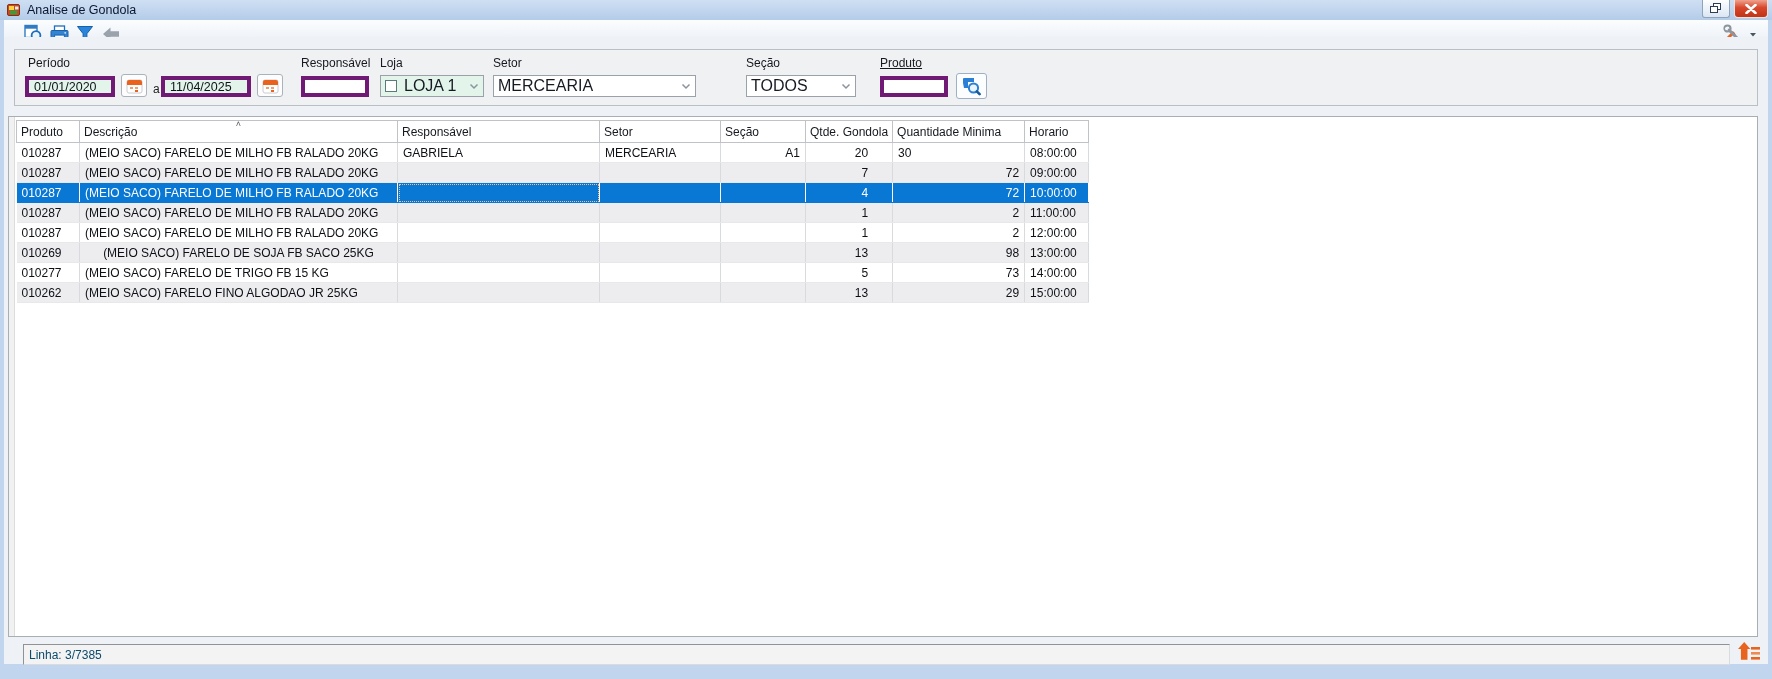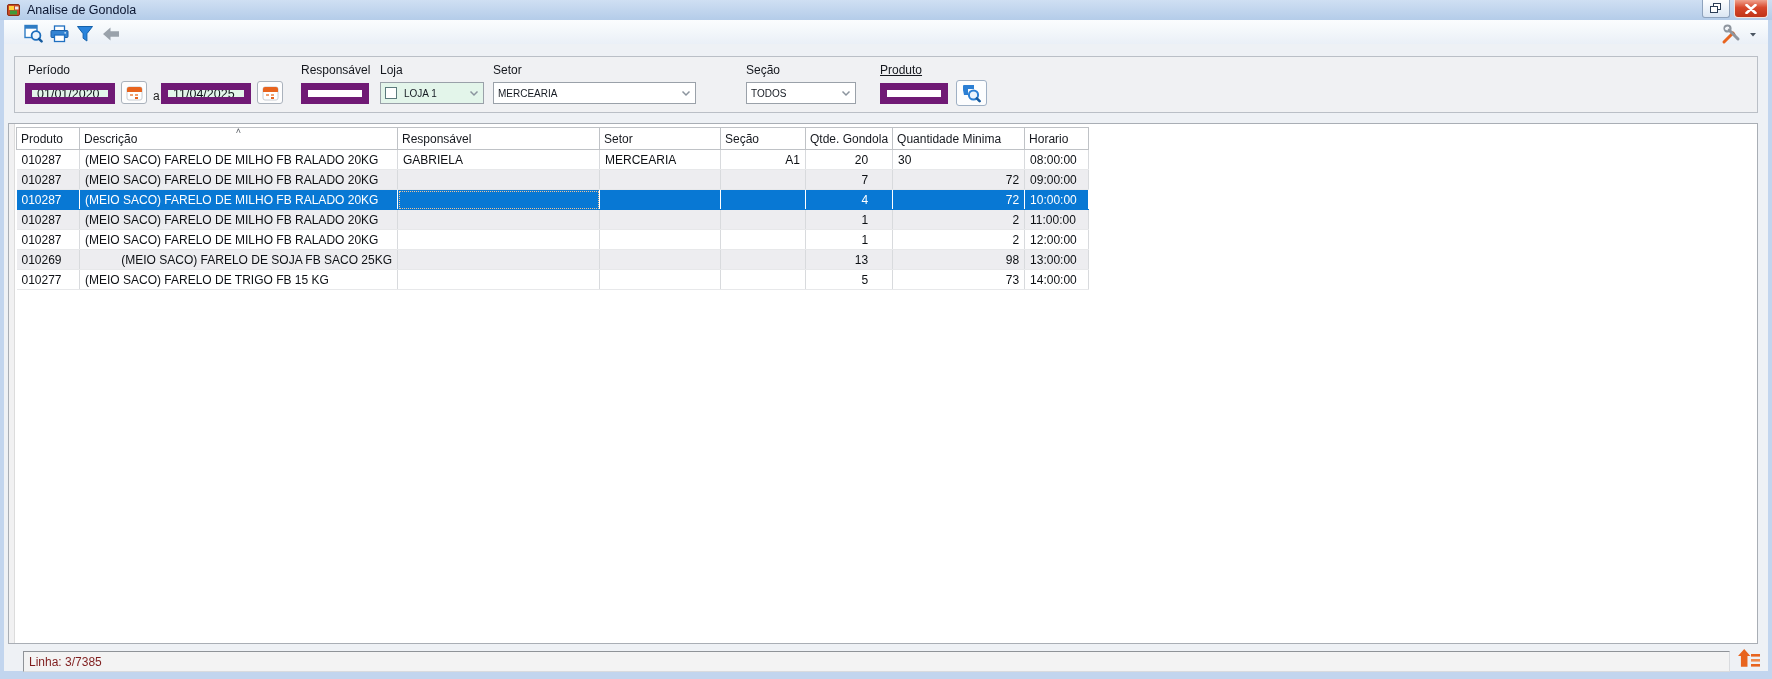--- a/index.html
+++ b/index.html
@@ -18,34 +18,34 @@
   .btn-close { width:34px; height:18px; background:linear-gradient(#f0a28e,#d8472b 45%,#c03418);
     border:1px solid #f3e2dc; border-top:none; border-radius:0 0 4px 4px;
     display:flex; align-items:center; justify-content:center; }
 
   .toolbar { position:absolute; left:4px; top:20px; width:1764px; height:28px;
     background:linear-gradient(#fbfdfe,#e8eef6); border-bottom:1px solid #ccd6e4;
     display:flex; align-items:center; padding-left:16px; }
   .tool-btn { width:26px; height:24px; display:flex; align-items:center; justify-content:center; }
   .toolbar-right { position:absolute; right:10px; top:2px; display:flex; align-items:center; }
 
-  .content { position:absolute; left:4px; top:44px; width:1764px; height:627px; background:#eef1f5;padding-left:17px; }
+  .content { position:absolute; left:4px; top:37px; width:1764px; height:627px; background:#eef1f5;padding-left:17px; }
 
   
   .filter-panel { position:absolute; left:10px; top:12px; width:1744px; height:57px;
     background:#f0f1f3; border:1px solid #babfc6; }
   .flabel { position:absolute; top:6px; font-size:12px; color:#15181e; }
-  .ti { position:absolute; top:26px; height:21px; border:7px solid #701a75; background:#fff;
+  .ti { position:absolute; top:26px; height:21px; border:4px solid #701a75; background:#fff;
     font-family:"Liberation Sans",sans-serif; font-size:12.5px; padding:0 5px; color:#10141a; }
   .date-field { background:#e3f5ea; width:90px; }
   .cal-btn { position:absolute; top:24px; width:26px; height:23px; background:#fdfdfd;
     border:1px solid #aab2bc; border-radius:3px; display:flex; align-items:center; justify-content:center; }
   .sep-a { position:absolute; top:32px; font-size:12px; color:#222; }
   .combo { position:absolute; top:25px; height:22px; border:1px solid #9aa1a9; background:#fff;
-    display:flex; align-items:center; padding:0 4px; font-size:10px; color:#151a22; }
+    display:flex; align-items:center; padding:0 4px; font-size:16px; color:#151a22; }
   .combo .chev { margin-left:auto; }
   .combo-green { background:#e3f5ea; }
   .checkbox { width:12px; height:12px; background:#fff; border:1px solid #5b7a7c; margin-right:7px; display:inline-block; }
   .produto-label { text-decoration:underline; }
   .search-btn { position:absolute; top:23px; width:31px; height:26px; background:#fcfdfe;
     border:1px solid #9fb0c4; border-radius:3px; display:flex; align-items:center; justify-content:center; }
 
   
   .grid-panel { position:absolute; left:4px; top:79px; width:1750px; height:521px;
     background:#fff; border:1px solid #a9aeb5; }
@@ -61,21 +61,21 @@
   table.grid tbody tr.selected td { background:#0878d4; color:#fff;
     border-right-color:rgba(255,255,255,.55); border-bottom-color:#0878d4; }
   table.grid tbody tr.selected td.focus-cell { outline:1px dotted #ecc49a; outline-offset:-2px; }
   td.pad-qtde { padding-right:24px !important; }
   .sort-caret { position:absolute; top:-1px; left:50%; transform:translateX(-50%);
     font-style:normal; font-size:9px; color:#5a5f66; line-height:9px; }
 
   
   .statusbar { position:absolute; left:19px; top:607px; width:1707px; height:21px;
     background:#f3f3f3; border:1px solid #8f9398; border-bottom-color:#d9dbde; border-right-color:#d9dbde;
-    display:flex; align-items:center; padding-left:5px; font-size:12px; color:#7f1d1d; }
+    display:flex; align-items:center; padding-left:5px; font-size:12px; color:#0c4a6e; }
   .status-icon { position:absolute; left:1732px; top:602px; width:28px; height:28px;
     display:flex; align-items:center; justify-content:center; }
 </style>
 </head>
 <body>
 
 <div class="titlebar">
   <svg class="app-icon" viewBox="0 0 14 14">
     <rect x="0.5" y="1.5" width="12" height="11" rx="1.5" fill="#c84a24" stroke="#8a2e12"></rect>
     <rect x="2" y="3" width="5" height="4" fill="#ffd23e"></rect>
@@ -277,37 +277,47 @@
             <td style="text-align: left;">(MEIO SACO) FARELO DE MILHO FB RALADO 20KG</td>
             <td style="text-align: left;"></td>
             <td style="text-align: left;"></td>
             <td style="text-align: left;"></td>
             <td class="pad-qtde" style="text-align: right;">1</td>
             <td style="text-align: right;">2</td>
             <td style="text-align: left;">12:00:00</td>
           </tr>
           <tr>
             <td style="text-align: left;">010269</td>
-            <td style="text-align: right;">(MEIO SACO) FARELO DE SOJA FB SACO 25KG</td>
+            <td style="text-align: center;">(MEIO SACO) FARELO DE SOJA FB SACO 25KG</td>
             <td style="text-align: left;"></td>
             <td style="text-align: left;"></td>
             <td style="text-align: left;"></td>
             <td class="pad-qtde" style="text-align: right;">13</td>
             <td style="text-align: right;">98</td>
             <td style="text-align: left;">13:00:00</td>
           </tr>
           <tr>
             <td style="text-align: left;">010277</td>
             <td style="text-align: left; margin-top: 20px;">(MEIO SACO) FARELO DE TRIGO FB 15 KG</td>
             <td style="text-align: left;"></td>
             <td style="text-align: left;"></td>
             <td style="text-align: left;"></td>
             <td class="pad-qtde" style="text-align: right;">5</td>
             <td style="text-align: right;">73</td>
             <td style="text-align: left;">14:00:00</td>
+          </tr>
+          <tr>
+            <td style="text-align: left;">010262</td>
+            <td style="text-align: left;">(MEIO SACO) FARELO FINO ALGODAO JR 25KG</td>
+            <td style="text-align: left;"></td>
+            <td style="text-align: left;"></td>
+            <td style="text-align: left;"></td>
+            <td class="pad-qtde" style="text-align: right;">13</td>
+            <td style="text-align: right;">29</td>
+            <td style="text-align: left;">15:00:00</td>
           </tr>
         </tbody>
     </table>
   </div>
 
   <div class="statusbar">
     <span>Linha: 3/7385</span>
   </div>
   <div class="status-icon">
     <svg width="26" height="26" viewBox="0 0 26 26">

